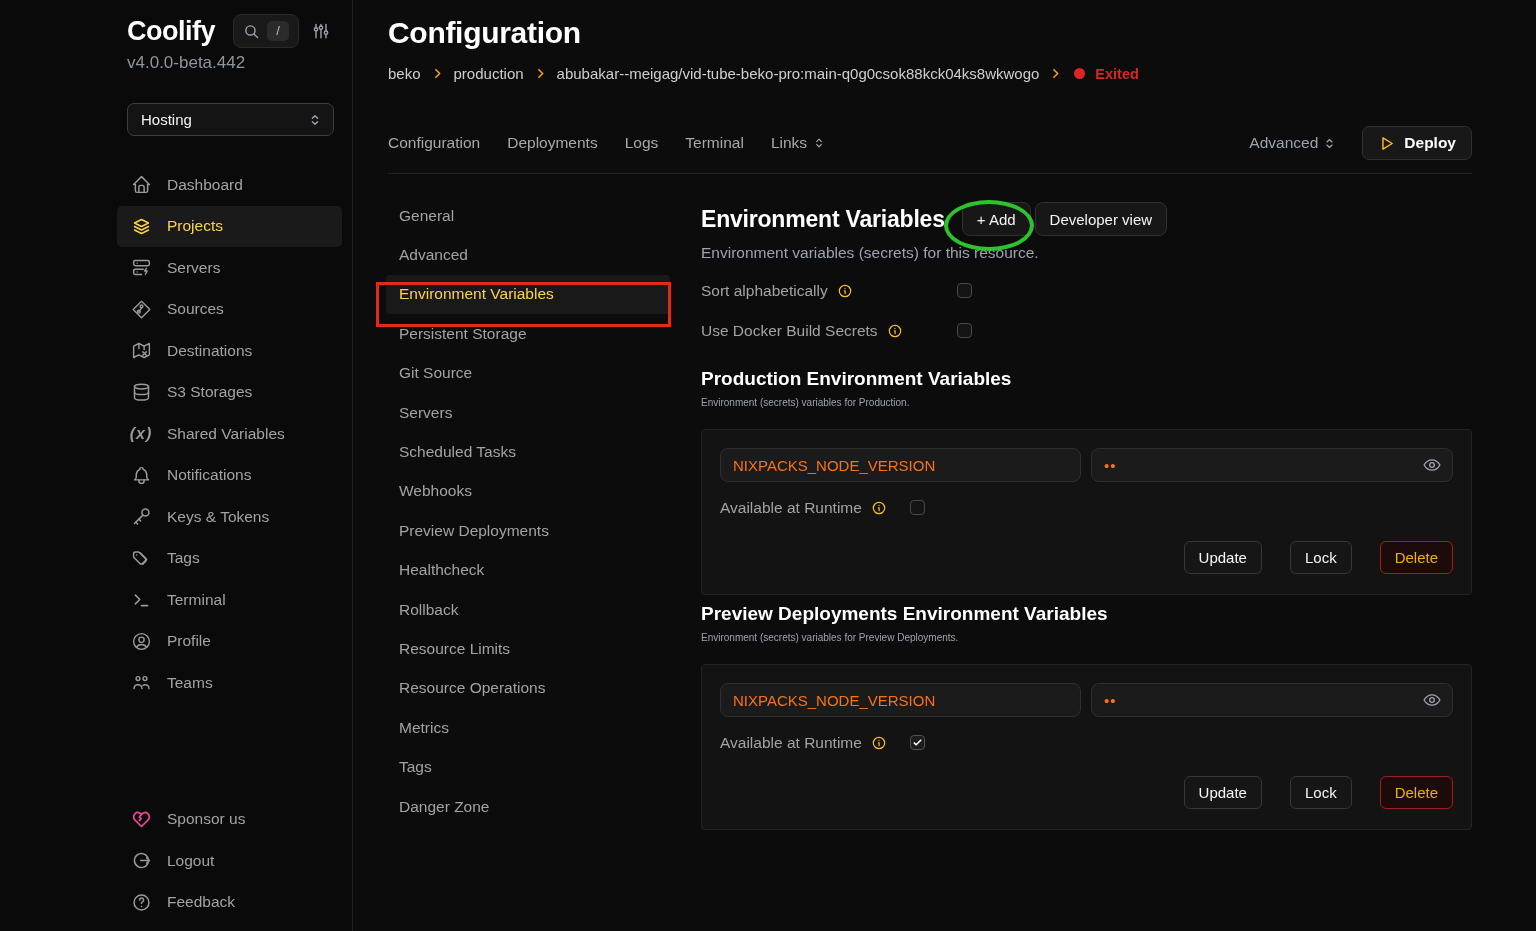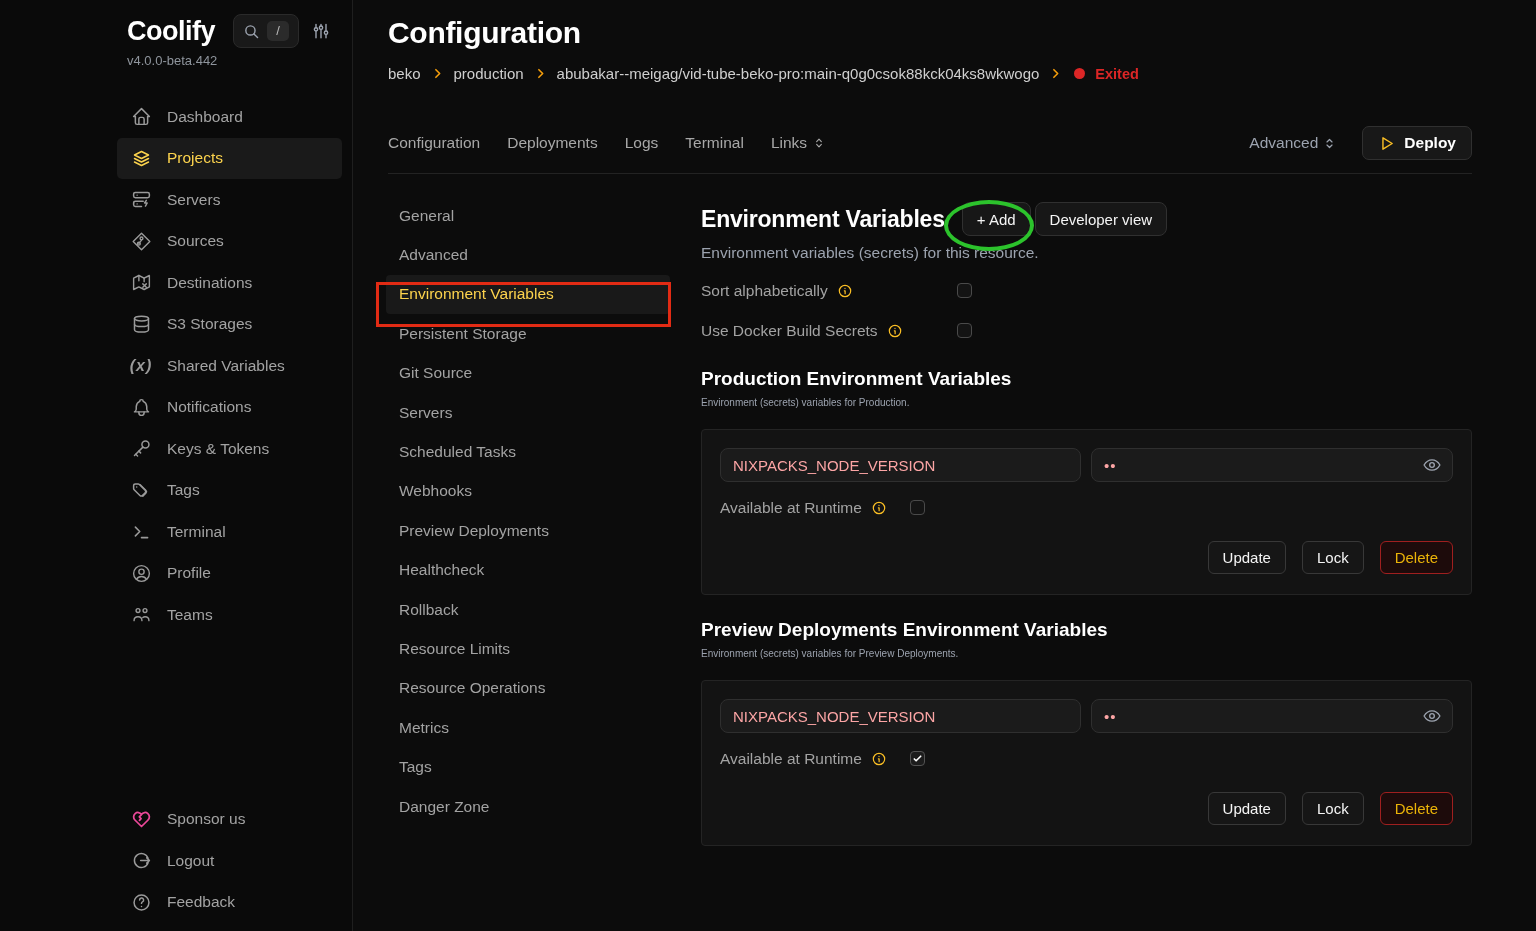--- a/index.html
+++ b/index.html
@@ -6,21 +6,21 @@
   html,body { width:1536px; height:931px; background:#0a0a0a; font-family:"Liberation Sans","DejaVu Sans",sans-serif; color:#e5e5e5; overflow:hidden; }
   .screen { position:relative; width:1536px; height:931px; }
 
   
   .sidebar { position:absolute; left:0; top:0; bottom:0; width:353px; background:#0a0a0a; border-right:1px solid #1f1f1f; }
   .logo-row { display:flex; align-items:center; margin:14px 18px 0 127px; }
   .logo { font-size:27px; font-weight:800; color:#fff; letter-spacing:-0.5px; cursor:pointer; }
   .search-btn { margin-left:18px; display:flex; align-items:center; gap:7px; background:#191919; border:1px solid #2a2a2a; border-radius:8px; height:34px; padding:0 9px; cursor:pointer; color:#9ca3af; }
   .kbd { display:inline-block; background:#2b2b2b; color:#b9b9b9; border-radius:5px; font-size:13px; line-height:20px; width:22px; text-align:center; }
   .icon-btn { background:none; border:none; color:#9ca3af; margin-left:12px; cursor:pointer; display:flex; align-items:center; }
-  .version { margin:5px 0 0 127px; font-size:13px; color:#8f959d; }
+  .version { margin:5px 0 0 127px; font-size:17px; color:#8f959d; }
   .team-select { margin:30px 0 0 127px; width:207px; height:33px; background:#141414; border:1px solid #3d3d42; border-radius:7px; display:flex; align-items:center; justify-content:space-between; padding:0 10px 0 13px; color:#f3f3f3; font-size:15px; cursor:pointer; }
   .nav { margin-top:28px; }
   .nav-item { display:flex; align-items:center; height:41.5px; margin:0 10px 0 117px; padding-left:13px; border-radius:5px; color:#a3a3a3; font-size:15.5px; cursor:pointer; gap:15px; }
   .nav-item .ni { display:flex; align-items:center; width:22px; justify-content:center; color:#9a9a9a; }
   .nav-item.active { background:#1a1a1a; color:#fcd34d; }
   .nav-item.active .ni { color:#fcd34d; }
   .nav-item.sponsor .ni { color:#ec4899; }
   .var-glyph { font-size:16px; font-style:italic; letter-spacing:1px; font-weight:600; }
   .sidebar-footer { position:absolute; bottom:8px; left:0; right:0; }
 
@@ -55,28 +55,28 @@
   .check-row { position:relative; display:flex; align-items:center; height:20px; margin-top:19px; color:#a3a3a3; font-size:15.5px; gap:9px; }
   .check-row.docker { margin-top:20px; }
   .checkbox { position:absolute; left:256px; top:2px; width:15px; height:15px; border:1.5px solid #4a4a4a; border-radius:4px; background:#141414; cursor:pointer; display:flex; align-items:center; justify-content:center; }
   .info-ic { display:flex; color:#fbbf24; }
   h3.sec { margin-top:27px; font-size:19px; font-weight:700; color:#fff; }
   .sub2 { margin-top:7px; font-size:10px; color:#9ca3af; }
 
   .card { margin-top:21px; background:#131313; border:1px solid #242424; border-radius:4px; padding:18px 18px 20px 18px; }
   .inputs { display:flex; gap:10px; }
   .key-input { width:361px; flex:none; }
-  .txt-input { height:34px; background:#1b1b1b; border:1px solid #2f2f2f; border-radius:8px; padding:0 12px; color:#fca5a5; font-size:15px; font-family:"Liberation Sans","DejaVu Sans",sans-serif; outline:none; }
+  .txt-input { height:34px; background:#1b1b1b; border:1px solid #2f2f2f; border-radius:8px; padding:0 12px; color:#f97316; font-size:15px; font-family:"Liberation Sans","DejaVu Sans",sans-serif; outline:none; }
   .val-wrap { position:relative; flex:1; display:flex; }
   .val-wrap .txt-input { width:100%; letter-spacing:1px; }
   .eye { position:absolute; right:11px; top:7px; color:#9ca3af; cursor:pointer; display:flex; }
   .card .check-row { margin-top:16px; }
   .card .checkbox { left:190px; }
   .checkbox.checked { background:#1c1c1c; border-color:#525252; }
-  .actions { display:flex; justify-content:flex-end; gap:16px; margin-top:23px; }
+  .actions { display:flex; justify-content:flex-end; gap:28px; margin-top:23px; }
   .actions .btn { height:33px; border-radius:6px; border-color:#383838; background:#161616; }
   .btn.danger { background:#1d0b0b; border:1px solid #9f1f1f; color:#eab308; }
 
   
   .ann-box { position:absolute; left:376px; top:282px; width:295px; height:45px; border:3px solid #e22b14; pointer-events:none; z-index:50; }
   .ann-ellipse { position:absolute; left:944px; top:200px; width:90px; height:51px; border:4px solid #2cc32c; border-radius:50%; pointer-events:none; z-index:50; }
 
   svg { display:block; }
 </style>
 </head>
@@ -104,20 +104,29 @@
               <path d="M12 4v2M12 10v10"></path>
               <circle cx="12" cy="8" r="2"></circle>
               <path d="M18 4v8M18 16v4"></path>
               <circle cx="18" cy="14" r="2"></circle>
             </svg>
         </span>
       </button>
     </div>
     <div class="version">v4.0.0-beta.442</div>
 
+    <button class="team-select">
+      <span>Hosting</span>
+      <span>
+        <svg width="16" height="16" viewBox="0 0 24 24" fill="none" stroke="#9ca3af" stroke-width="2" stroke-linecap="round" stroke-linejoin="round">
+            <path d="M8 9.5 12 5.5l4 4"></path>
+            <path d="M8 14.5 12 18.5l4-4"></path>
+          </svg>
+      </span>
+    </button>
 
     <nav class="nav">
       <div class="nav-item">
         <span class="ni">
             <svg width="21" height="21" viewBox="0 0 24 24" fill="none" stroke="currentColor" stroke-width="1.7" stroke-linecap="round" stroke-linejoin="round">
               <path d="M5 12H3l9-9 9 9h-2"></path>
               <path d="M5 12v7a2 2 0 0 0 2 2h10a2 2 0 0 0 2-2v-7"></path>
               <path d="M9 21v-6a2 2 0 0 1 2-2h2a2 2 0 0 1 2 2v6"></path>
             </svg>
           </span>
@@ -418,21 +427,21 @@
               </span>
             <span class="checkbox"></span>
           </div>
           <div class="actions">
             <button class="btn">Update</button>
             <button class="btn">Lock</button>
             <button class="btn danger">Delete</button>
           </div>
         </div>
 
-        <h3 class="sec" style="margin-top:24px">Preview Deployments Environment Variables</h3>
+        <h3 class="sec" style="margin-top:8px">Preview Deployments Environment Variables</h3>
         <p class="sub2">Environment (secrets) variables for Preview Deployments.</p>
 
         <div class="card">
           <div class="inputs">
             <input class="txt-input key-input" value="NIXPACKS_NODE_VERSION" style="">
             <div class="val-wrap">
               <input class="txt-input" value="••" style="">
               <span class="eye">
                   <svg width="20" height="20" viewBox="0 0 24 24" fill="none" stroke="currentColor" stroke-width="1.6" stroke-linecap="round" stroke-linejoin="round">
                     <path d="M2.5 12S6 5.8 12 5.8 21.5 12 21.5 12 18 18.2 12 18.2 2.5 12 2.5 12z"></path>

